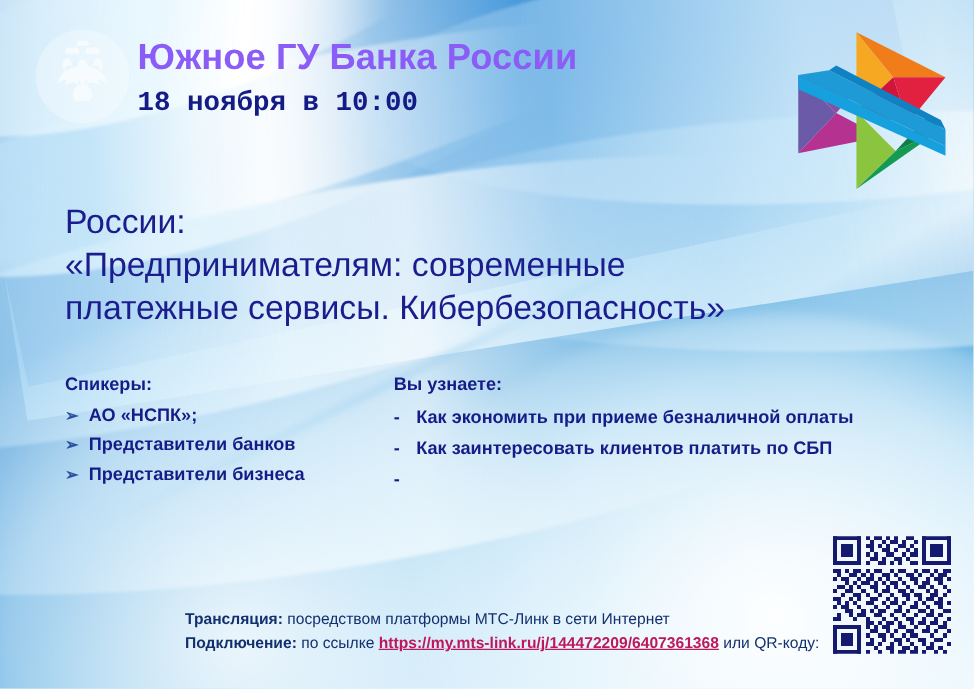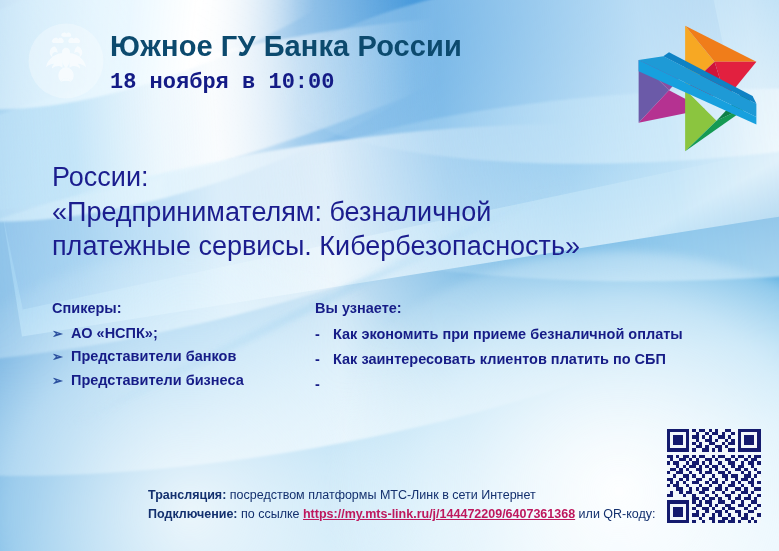--- a/index.html
+++ b/index.html
@@ -115,21 +115,21 @@
 
   
   .header-block {
     position: absolute;
     left: 110px; top: 31px;
   }
   .org-title {
     margin: 0;
     font-size: 29px;
     font-weight: bold;
-    color: #0c4a6e;
+    color: #8b5cf6;
     letter-spacing: .1px;
     line-height: 1.1;
     white-space: nowrap;
   }
   .event-date {
     margin: 8px 0 0 0;
     font-size: 22px;
     font-weight: bold;
     color: #141b86;
     line-height: 1.1;
@@ -296,21 +296,21 @@
     </svg>
   </div>
 
   <div class="header-block">
     <div class="org-title">Южное ГУ Банка России</div>
     <div class="event-date">18 ноября в 10:00</div>
   </div>
 
   <div class="seminar-block">
     <div class="seminar-kicker">России:</div>
-    <div class="seminar-line">«Предпринимателям: безналичной</div>
+    <div class="seminar-line">«Предпринимателям: современные</div>
     <div class="seminar-line">платежные сервисы. Кибербезопасность»</div>
   </div>
 
   <div class="speakers-block">
     <div class="speakers-heading">Спикеры:</div>
     <ul class="speakers-list">
       <li>
         <span class="sp-marker">➢</span>
         <span>АО «НСПК»;</span>
       </li>

